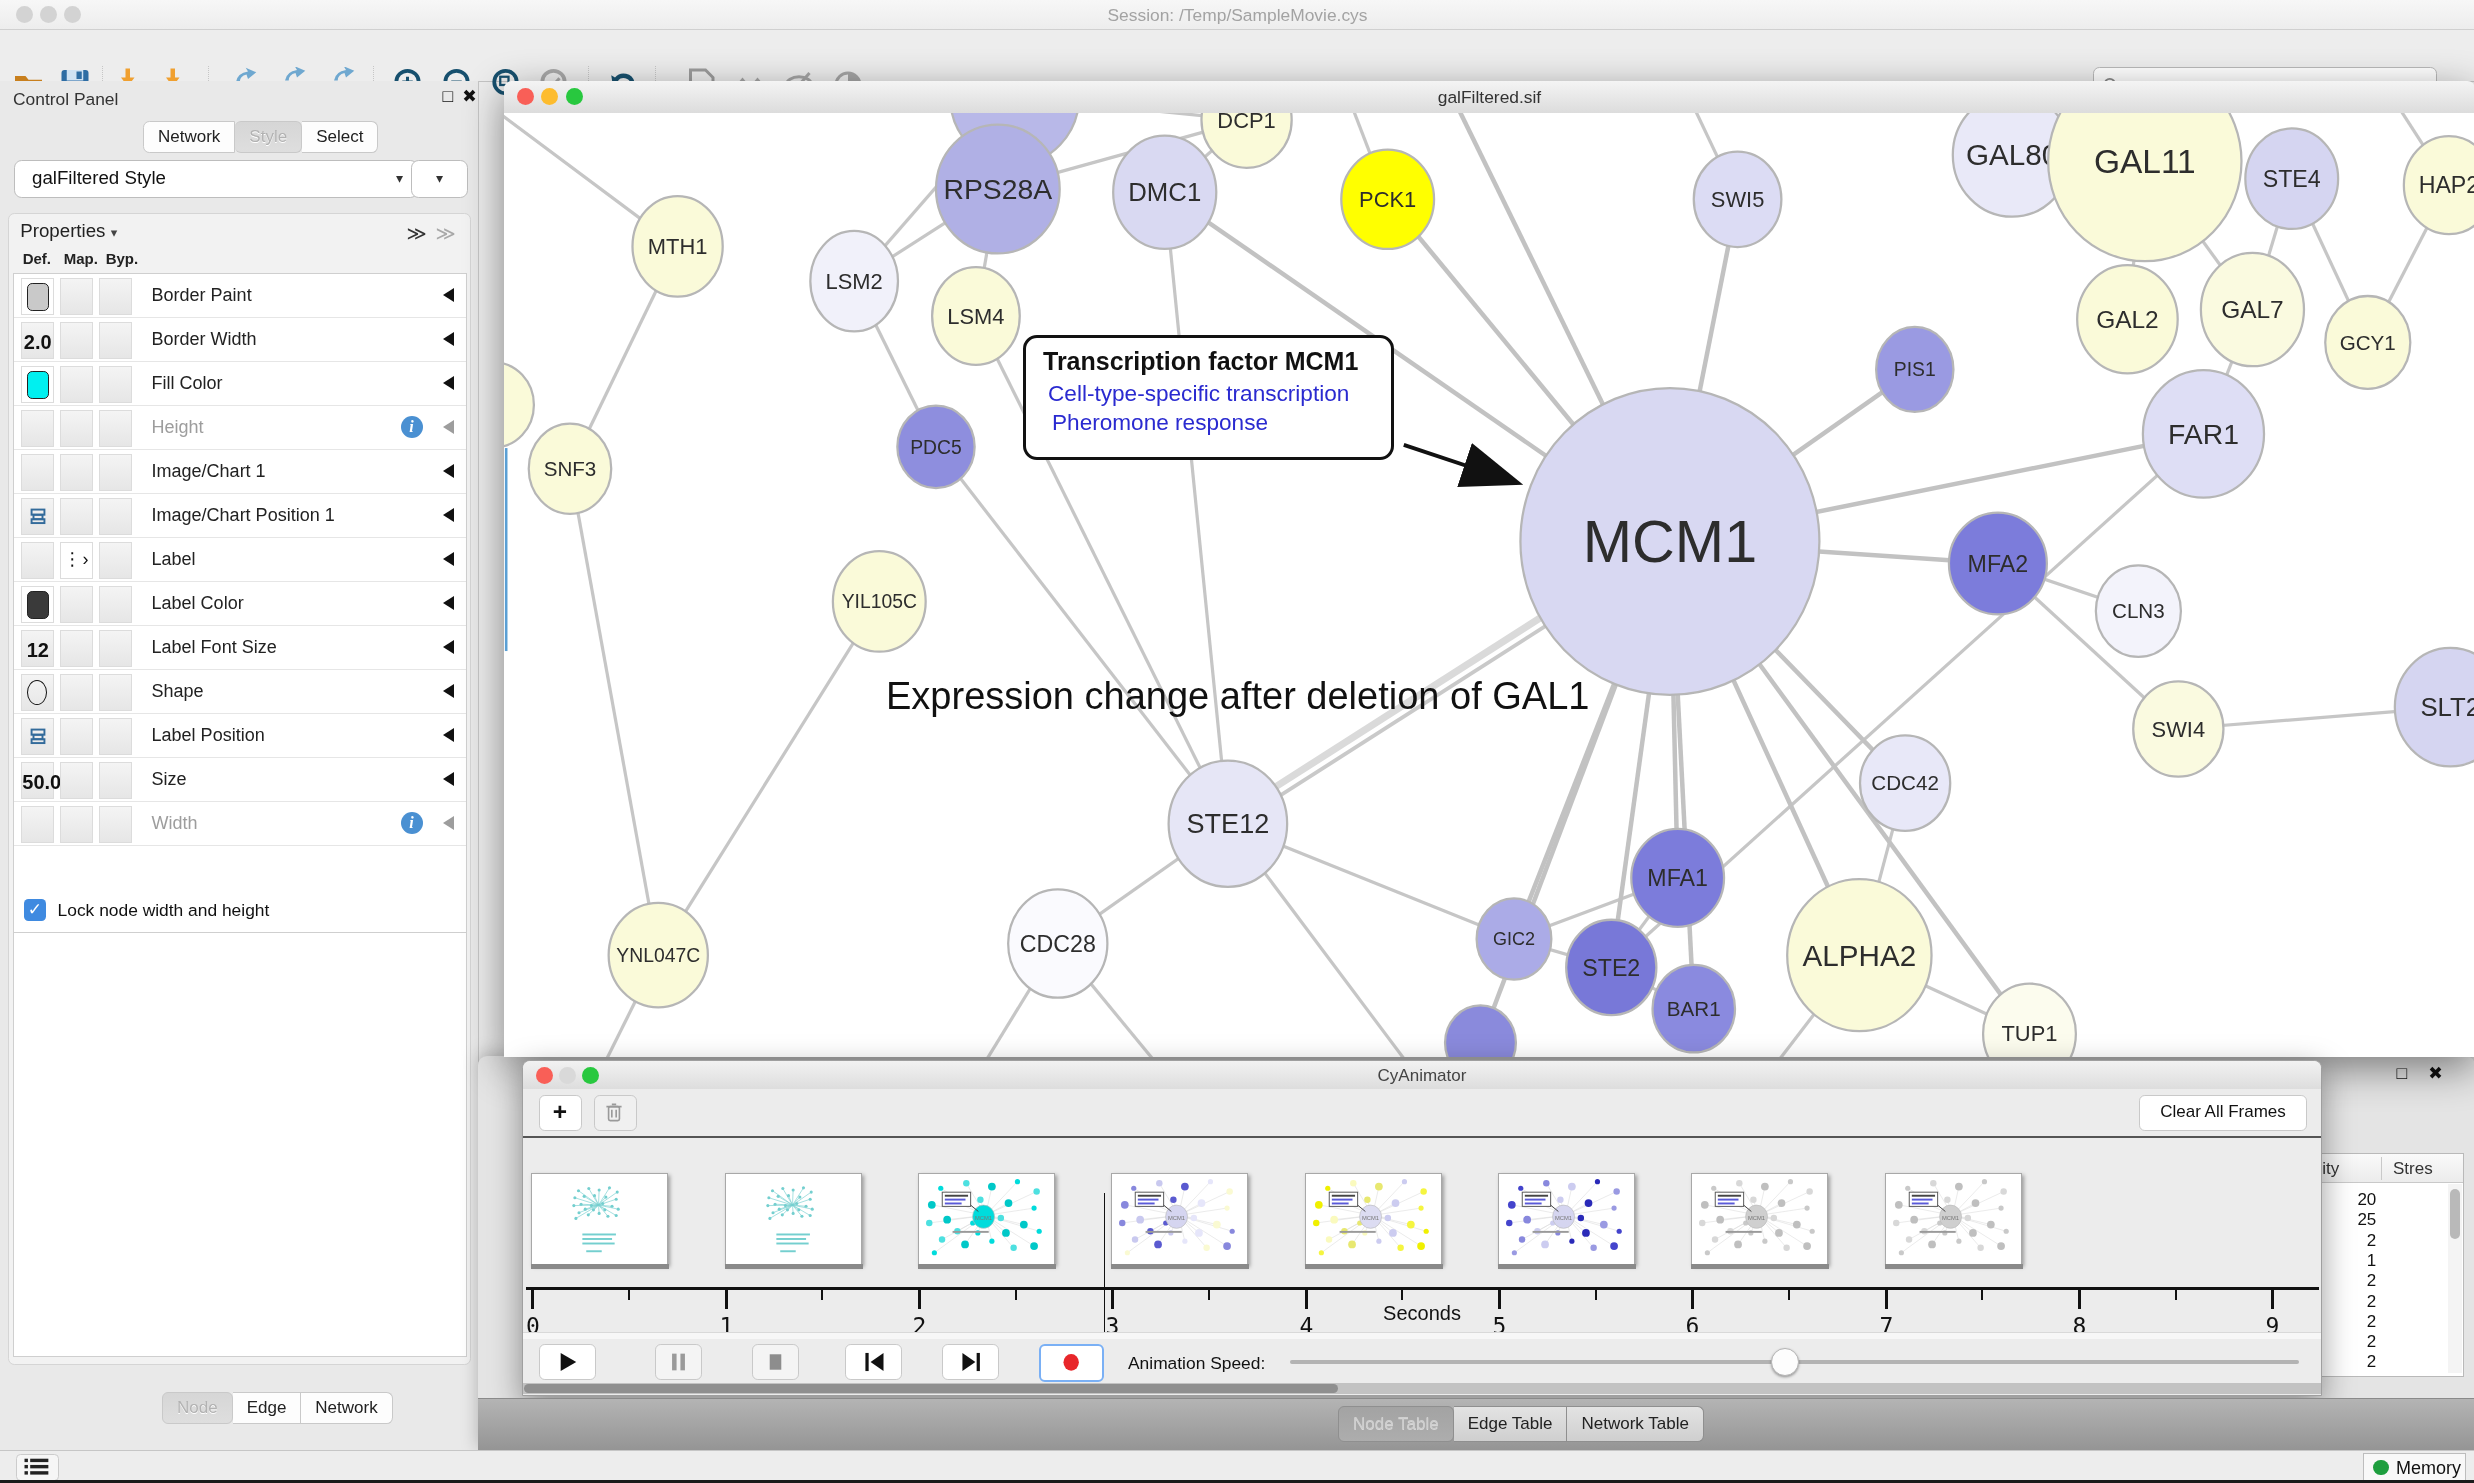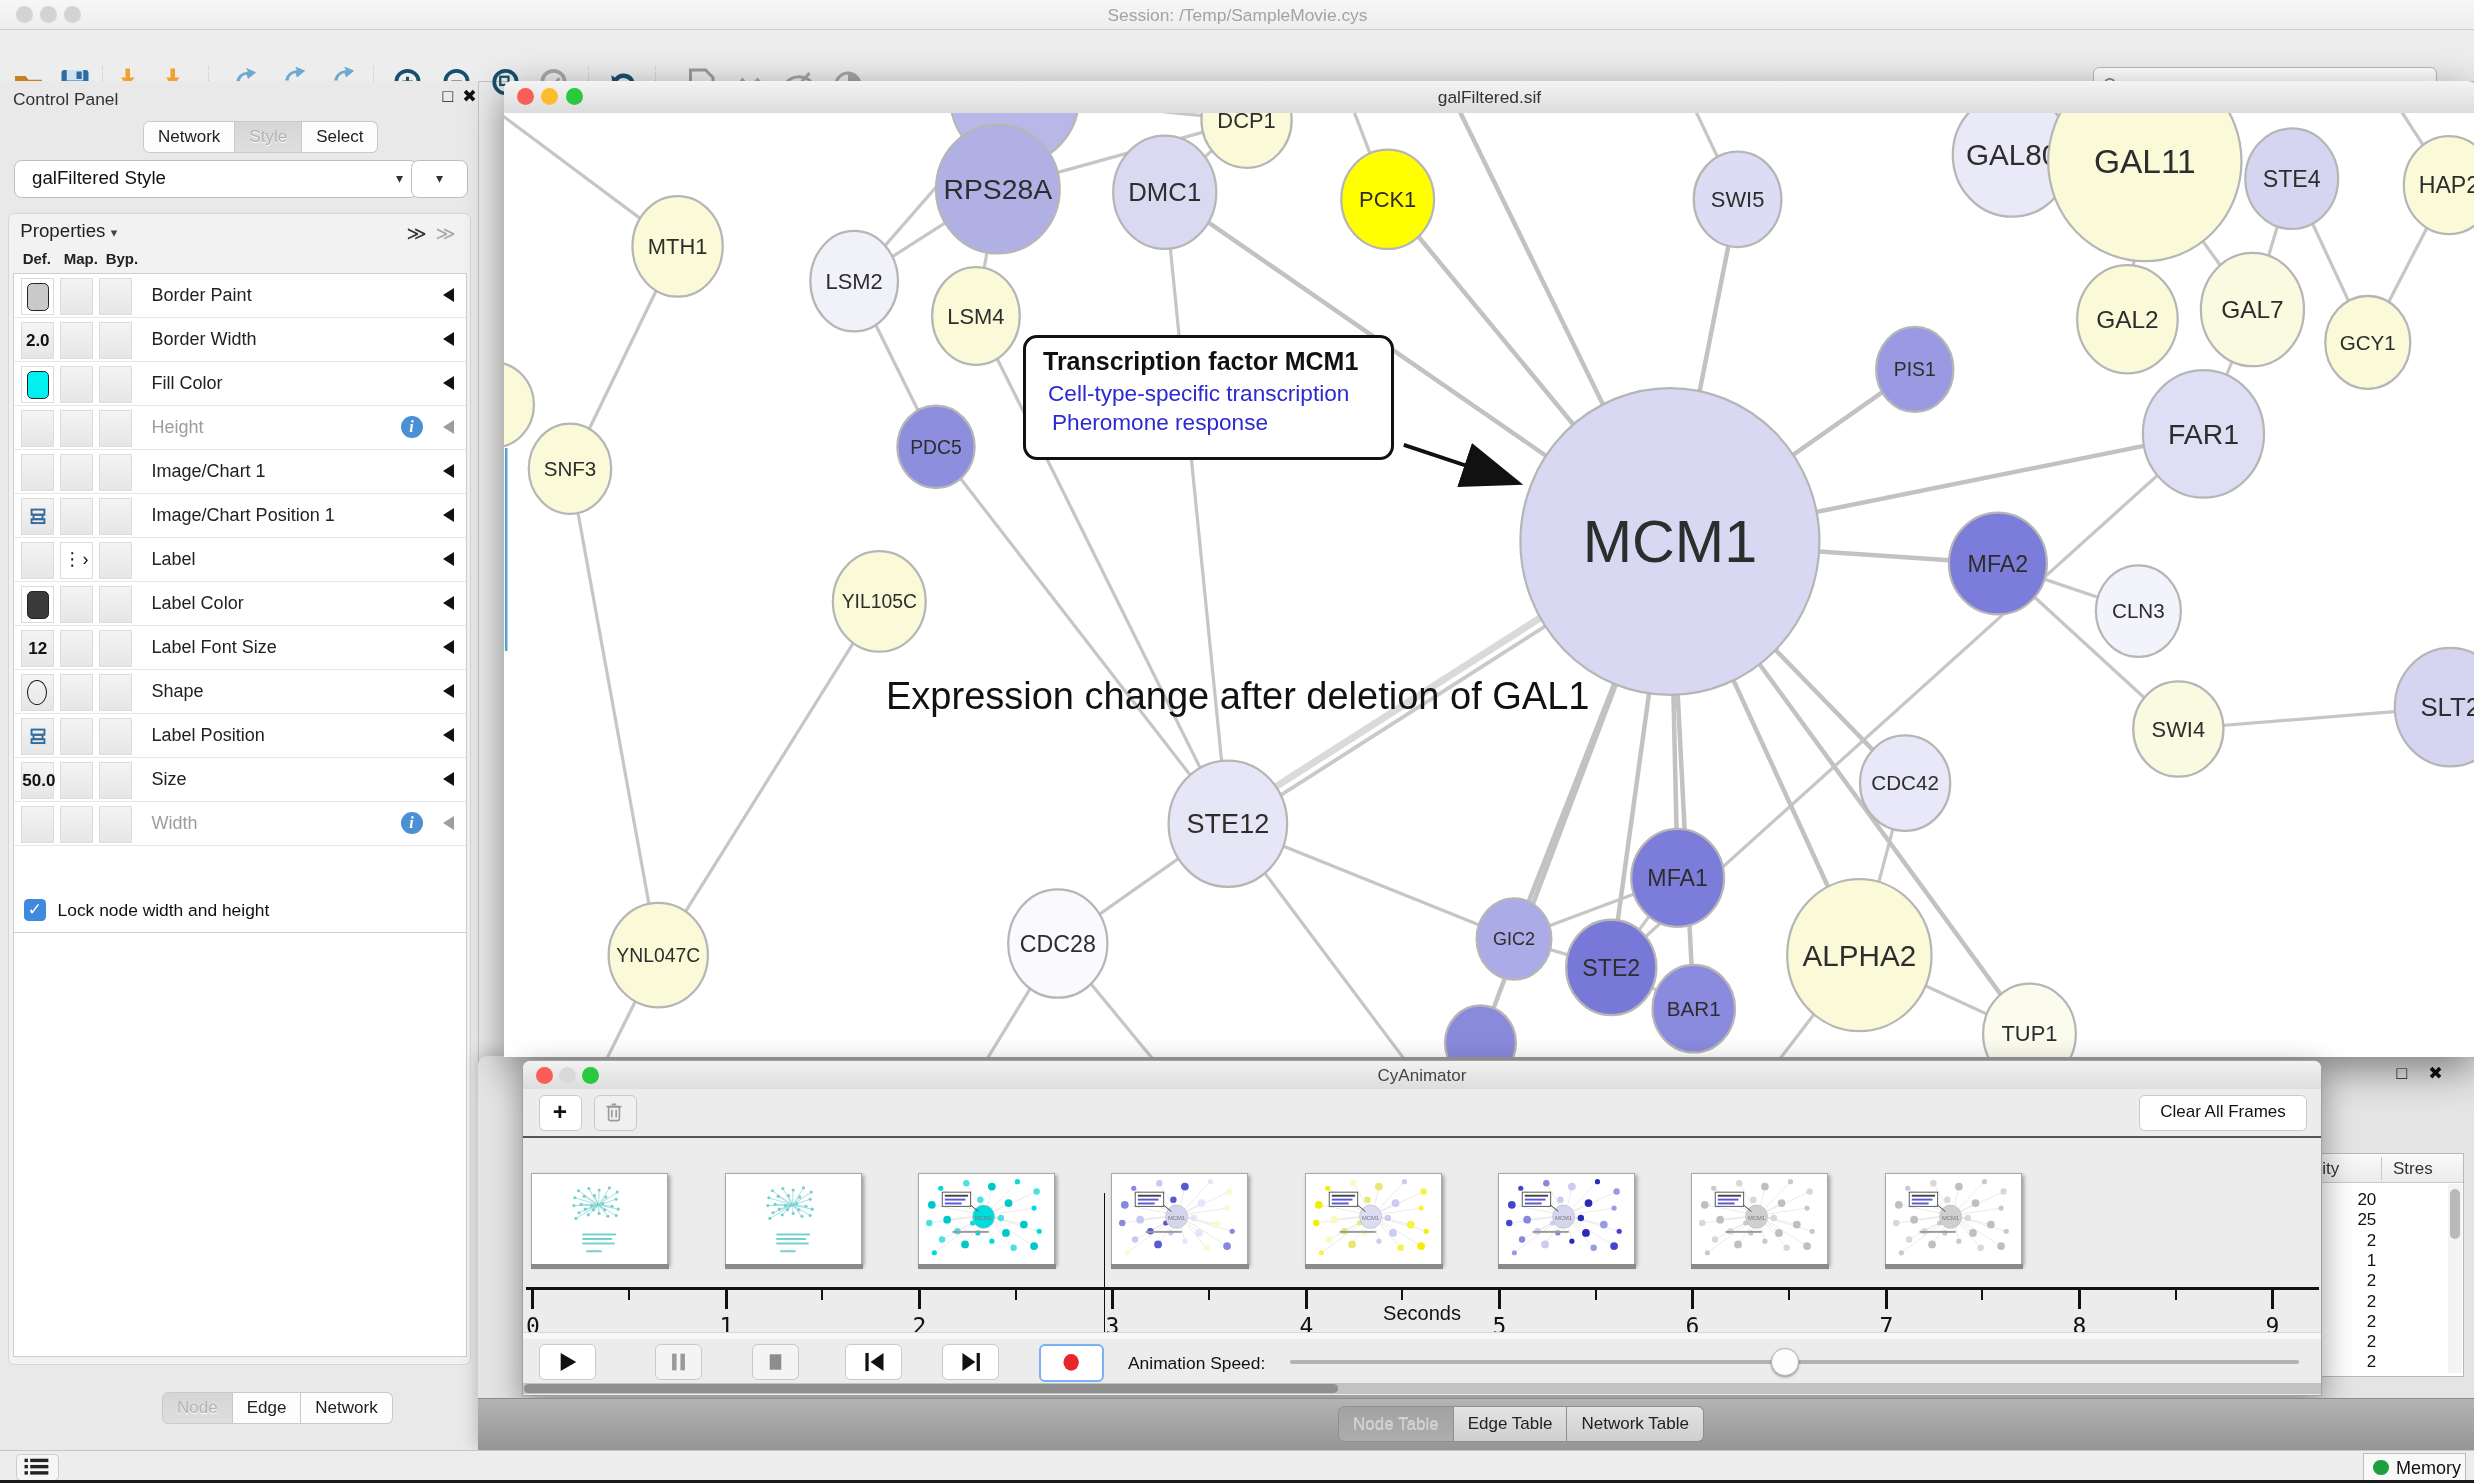--- a/index.html
+++ b/index.html
@@ -24,21 +24,21 @@
   #control-panel{left:0;top:81px;width:478px;height:1369px;background:#e9e9e9;
     border-right:0.6px solid #c6c6c6;}
   #cp-title{left:13px;top:7.7px;font-size:17.4px;color:#333;}
   .win-btn{top:6.4px;width:19.3px;height:19.3px;font-size:17.4px;color:#111;text-align:center;line-height:19.3px;}
   .seg{display:flex;}
   .seg .seg-btn{height:30px;line-height:30px;padding:0 14px;font-size:17px;background:#fdfdfd;
     border:0.6px solid #c9c9c9;border-left-width:0;color:#222;text-align:center;white-space:nowrap;}
   .seg .seg-btn:first-child{border-left-width:0.6px;border-radius:6.4px 0 0 6.4px;}
   .seg .seg-btn:last-child{border-radius:0 6.4px 6.4px 0;}
   .seg .seg-btn.sel{background:linear-gradient(#d6d6d6,#dedede);color:#b2b2b2;
-    text-shadow:0 0.6px 0 #ffffff;}
+    text-shadow:0 0.6px 0 #ffffff;border-radius:6px;}
   #cp-combo{left:14px;top:79px;width:385px;height:36px;background:#fff;border:1.3px solid #bdbdbd;
     border-radius:7.7px;font-size:18.7px;line-height:34px;padding-left:17px;color:#111;}
   #cp-combo .car{position:absolute;right:14px;top:0;font-size:14px;color:#333;}
   #cp-combo-btn{left:411px;top:79px;width:55px;height:36px;background:#fff;border:1.3px solid #bdbdbd;
     border-radius:7.7px;text-align:center;font-size:14px;line-height:34px;color:#333;}
   #props-panel{left:7.7px;top:132px;width:461px;height:1150px;background:#f2f2f2;
     border:0.6px solid #d5d5d5;border-radius:6.4px;}
   #props-header{left:11.6px;top:6.4px;font-size:18.7px;color:#222;}
   .props-chev{top:7.7px;font-size:19.3px;}
   #props-cols{left:0px;top:36px;width:460px;height:19.3px;font-size:15px;font-weight:bold;color:#222;}
@@ -49,21 +49,21 @@
   .pcell.c1{left:7.7px;} .pcell.c2{left:46px;} .pcell.c3{left:85px;}
   .plabel{position:absolute;left:138px;top:11px;font-size:18px;color:#222;}
   .plabel.dis{color:#9d9d9d;}
   .parrow{position:absolute;right:11.6px;top:14px;width:0;height:0;
     border-top:7.7px solid transparent;border-bottom:7.7px solid transparent;border-right:11.6px solid #111;}
   .parrow.dis{border-right-color:#9d9d9d;}
   .pinfo{position:absolute;right:43px;top:9.7px;width:22px;height:22px;border-radius:50%;
     background:#4a90d2;color:#fff;text-align:center;font-size:16px;line-height:22px;
     font-family:"Liberation Serif",serif;font-style:italic;font-weight:bold;}
   .swatch{position:absolute;left:4.5px;top:3.9px;width:20.6px;height:26px;border:1.3px solid #222;border-radius:5.2px;}
-  .deftext{position:absolute;left:0;top:7.7px;width:31px;text-align:center;font-size:17px;font-weight:bold;color:#111;}
+  .deftext{position:absolute;left:0;top:7.7px;width:31px;text-align:center;font-size:20px;font-weight:bold;color:#111;}
   .ellipse-ic{position:absolute;left:5.2px;top:5.2px;width:18px;height:23px;border:1.9px solid #111;border-radius:50%;}
   .mapping-ic{position:absolute;left:2.6px;top:5.2px;font-size:18px;color:#111;letter-spacing:1.3px;}
   #lock-row{left:3.9px;width:452px;height:45px;background:#fff;border:0.6px solid #cfcfcf;border-top:0;}
   #lock-box{position:absolute;left:10.3px;top:11.6px;width:22px;height:22px;background:#3f8ae0;border-radius:4.5px;
     color:#fff;text-align:center;font-size:17px;line-height:22px;}
   #lock-label{position:absolute;left:44px;top:13px;font-size:17.4px;color:#111;}
   #props-filler{left:3.9px;width:452px;background:#fff;border:0.6px solid #cfcfcf;border-top:0;}
   
   #network-window{left:504px;top:81px;width:1971px;height:976px;
     box-shadow:0 11.6px 39px rgba(0,0,0,.45);border-radius:7.7px 7.7px 0 0;}

